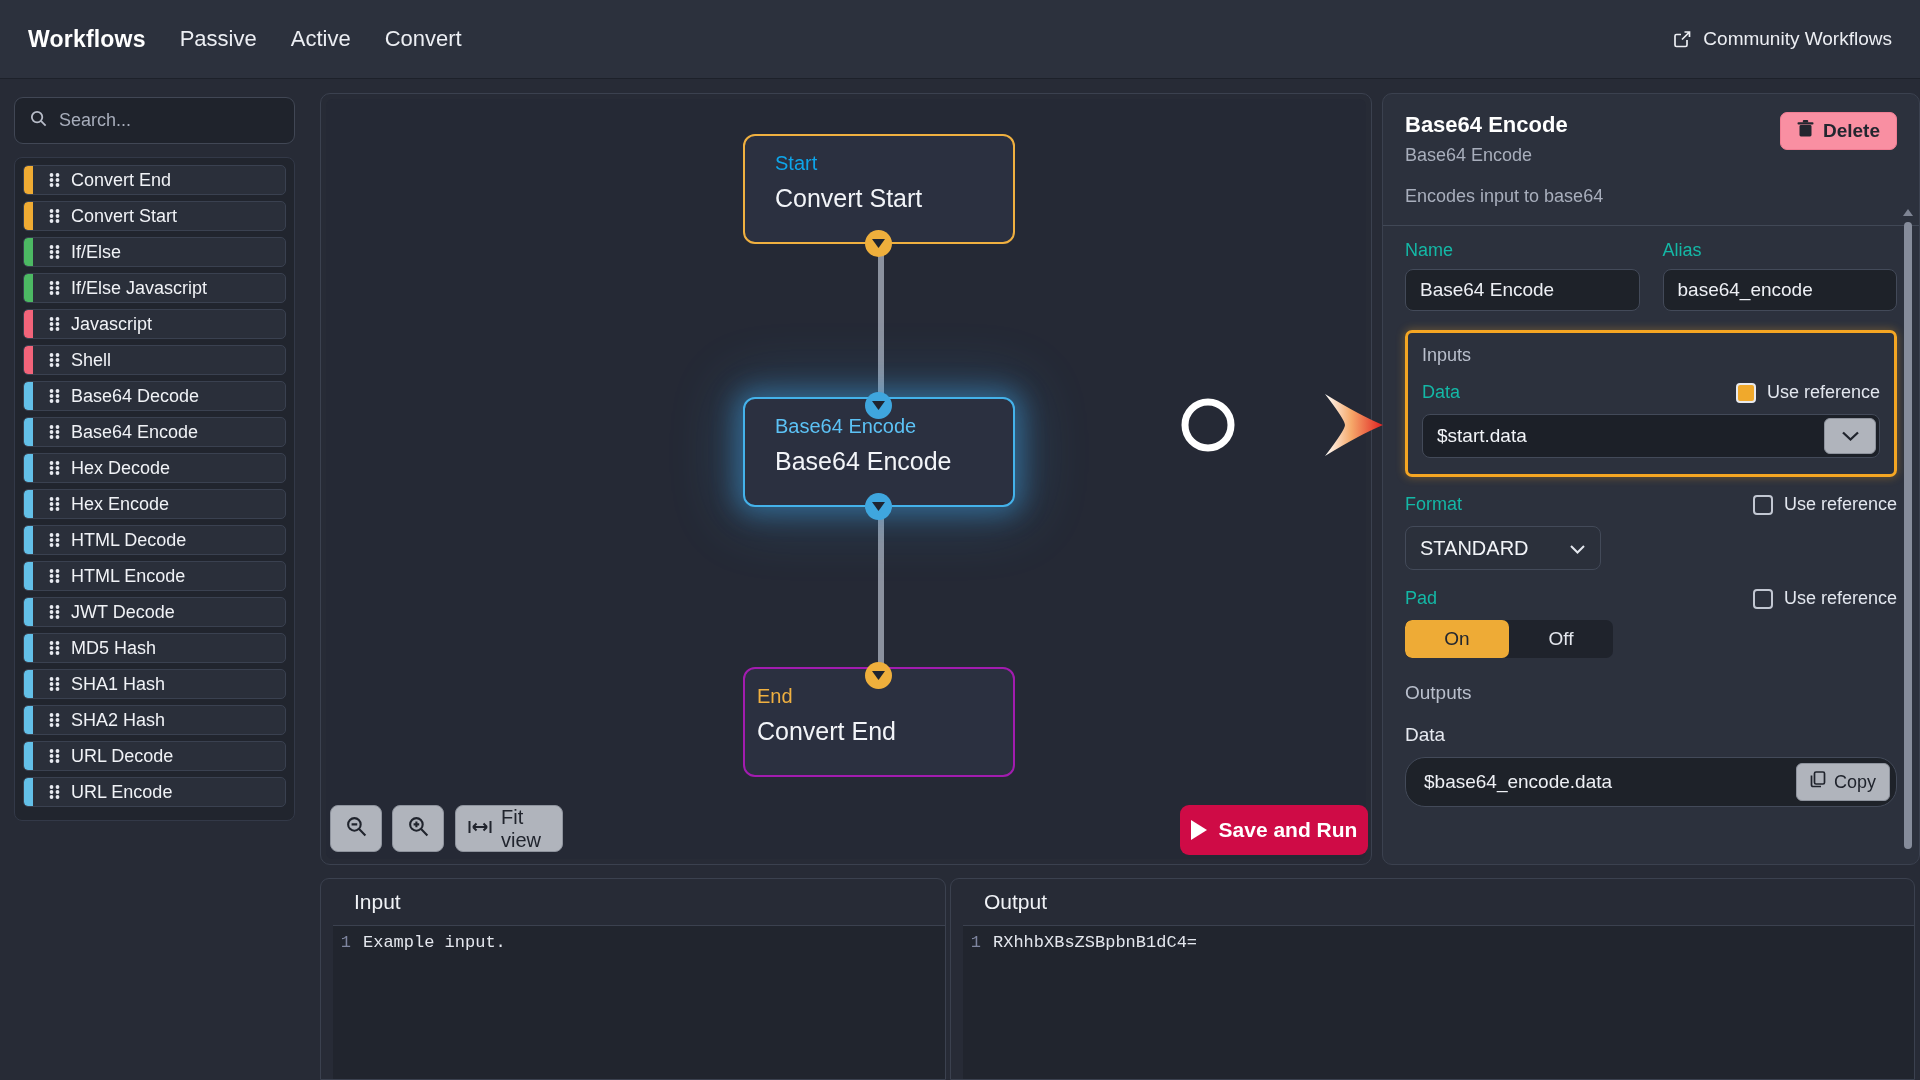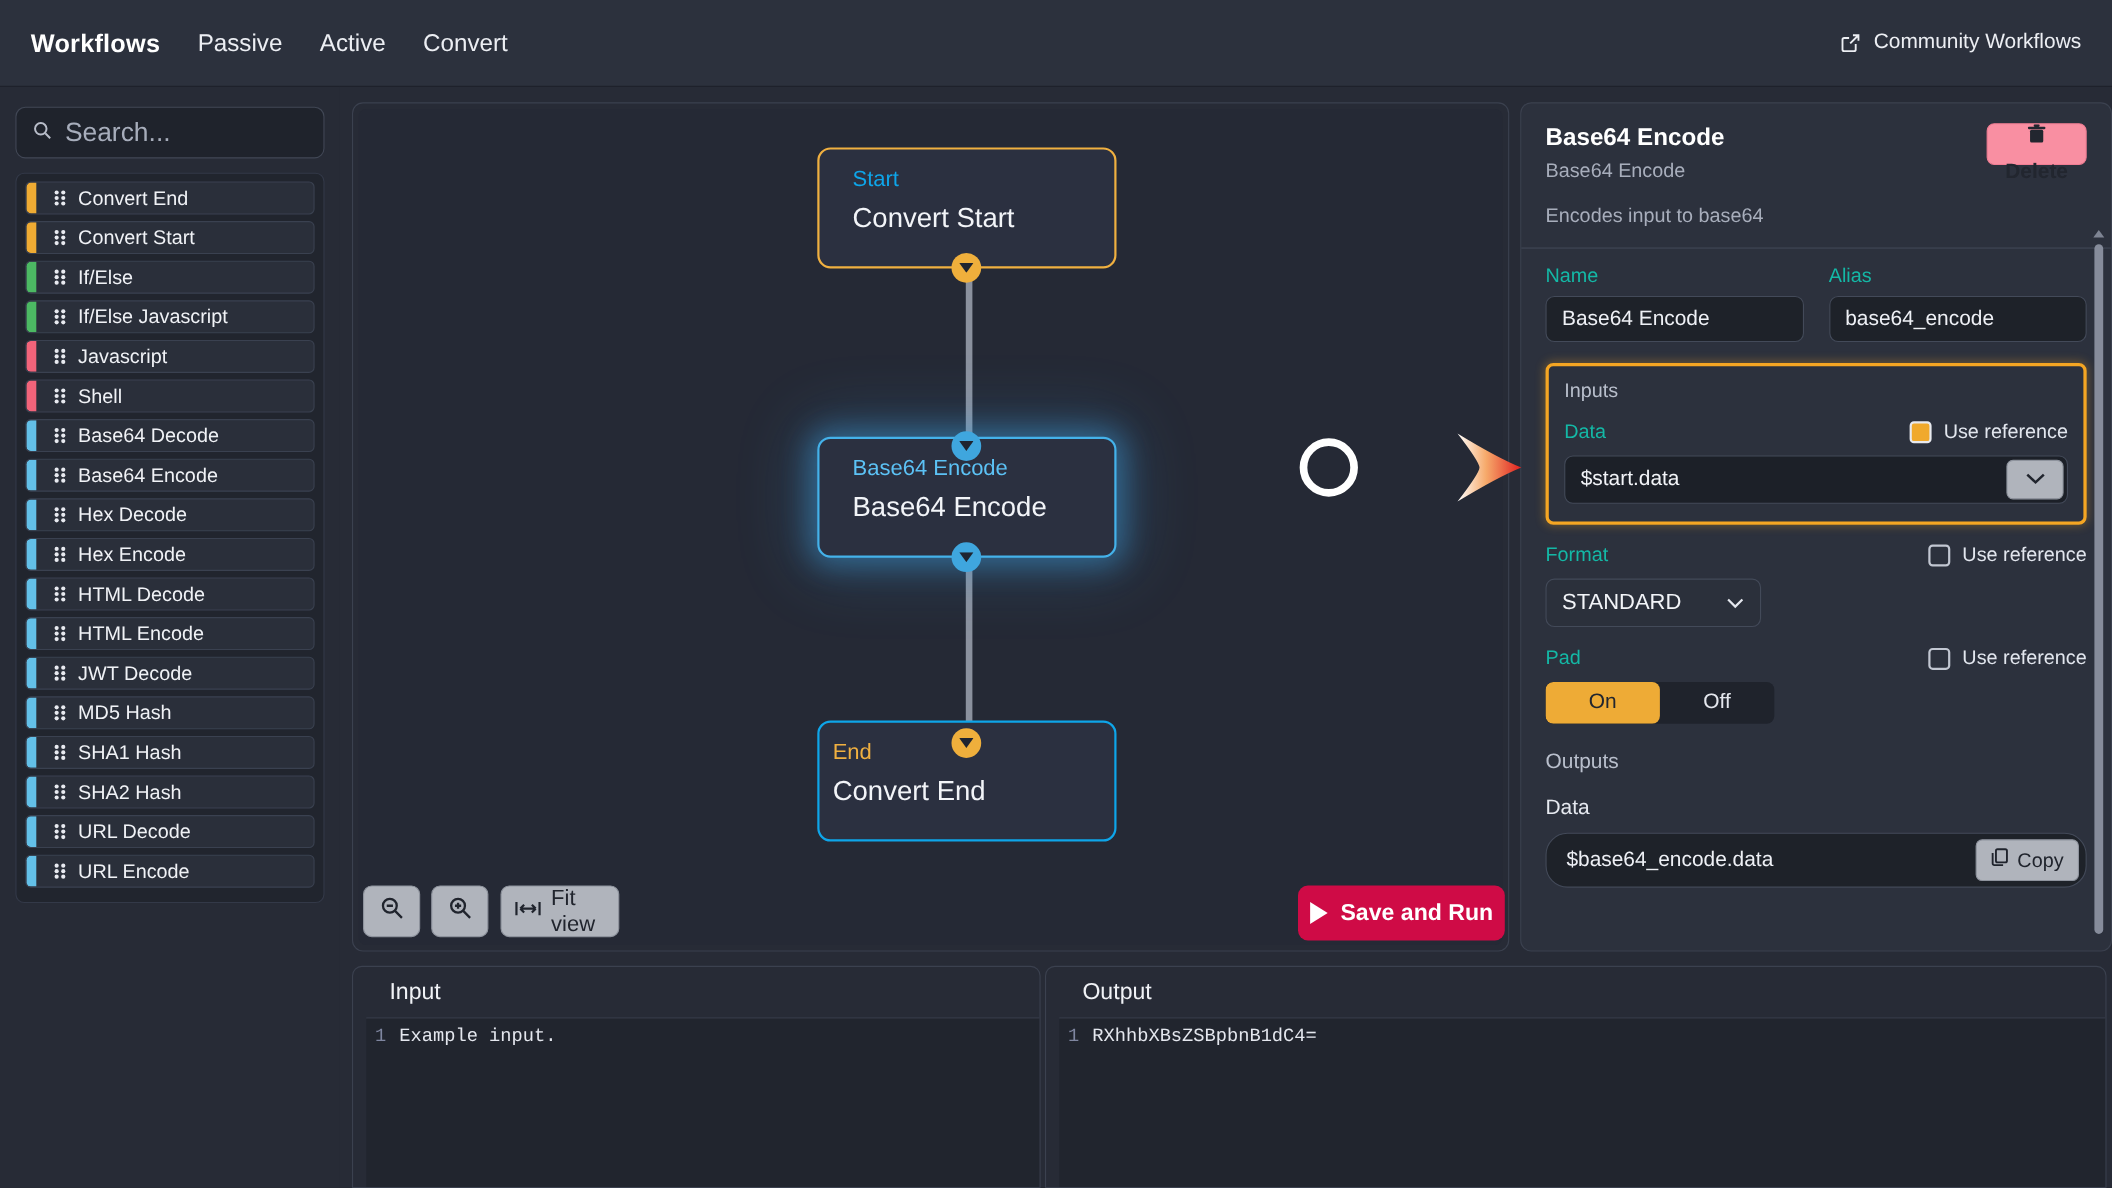--- a/index.html
+++ b/index.html
@@ -36,21 +36,21 @@
   #search-wrap {
     margin: 18px 14px 0 14px; height: 47px;
     background: #1f232c;
     border: 1px solid #414755;
     border-radius: 9px;
     display: flex; align-items: center; padding: 0 14px; gap: 11px;
   }
   #search-wrap svg { flex: 0 0 auto; }
   #search-input {
     background: transparent; border: none; outline: none;
-    color: #cfd3dc; font-size: 24px; font-family: "Liberation Sans", sans-serif;
+    color: #cfd3dc; font-size: 18px; font-family: "Liberation Sans", sans-serif;
     width: 100%;
   }
   #search-input::placeholder { color: #a7adbb; }
 
   #node-list {
     margin: 13px 14px 0 14px;
     background: #21252e;
     border: 1px solid #333948;
     border-radius: 8px;
     padding: 7px 8px;
@@ -92,21 +92,21 @@
     position: absolute;
     width: 272px; height: 110px;
     background: #2b3040;
     border-radius: 12px;
     padding: 16px 0 0 30px;
   }
   .wf-node .kind { font-size: 20px; margin-bottom: 9px; }
   .wf-node .title { font-size: 25px; color: #f2f4f8; }
   .node-start { left: 417px; top: 35px; border: 2px solid #f0b040; }
   .node-start .kind { color: #0ea5e9; }
-  .node-end { left: 417px; top: 556px; border: 2px solid #0ea5e9; padding-left: 12px; }
+  .node-end { left: 417px; top: 568px; border: 2px solid #a21caf; padding-left: 12px; }
   .node-end .kind { color: #f0b040; }
   .node-mid {
     left: 417px; top: 298px; border: 2px solid #44b2ea;
     box-shadow: 0 0 26px 7px rgba(63,160,225,.45), 0 0 60px 16px rgba(63,160,225,.20);
   }
   .node-mid .kind { color: #5cc2f5; }
 
   .edge {
     position: absolute; left: 552px; width: 6px;
     background: #8b919e; border-radius: 3px;
@@ -169,21 +169,21 @@
     padding: 18px 22px 0 22px;
   }
   #insp-head { display: flex; align-items: flex-start; }
   #insp-title { font-size: 22px; font-weight: bold; color: #ffffff; }
   #insp-sub { font-size: 18px; color: #a8aebc; margin-top: 7px; }
   #insp-desc { font-size: 18px; color: #a8aebc; margin-top: 20px; }
   #delete-btn {
     margin-left: auto; height: 38px; padding: 0 16px;
     background: #f98fa2; border: 1px solid #f07d93; border-radius: 7px;
     color: #22262f; font-size: 19px; font-weight: bold;
-    display: flex; align-items: center; gap: 9px; flex-direction: column;
+    display: flex; align-items: center; gap: 9px;
   }
 
   #insp-divider { height: 1px; background: #414856; margin: 18px -22px 0 -22px; }
 
   .fld-label { font-size: 18px; color: #14b8a6; margin-bottom: 8px; }
   .txtfield {
     height: 42px; background: #1e2229; border: 1px solid #434a59;
     border-radius: 8px; display: flex; align-items: center;
     padding: 0 14px; color: #eef0f5; font-size: 19px;
   }

